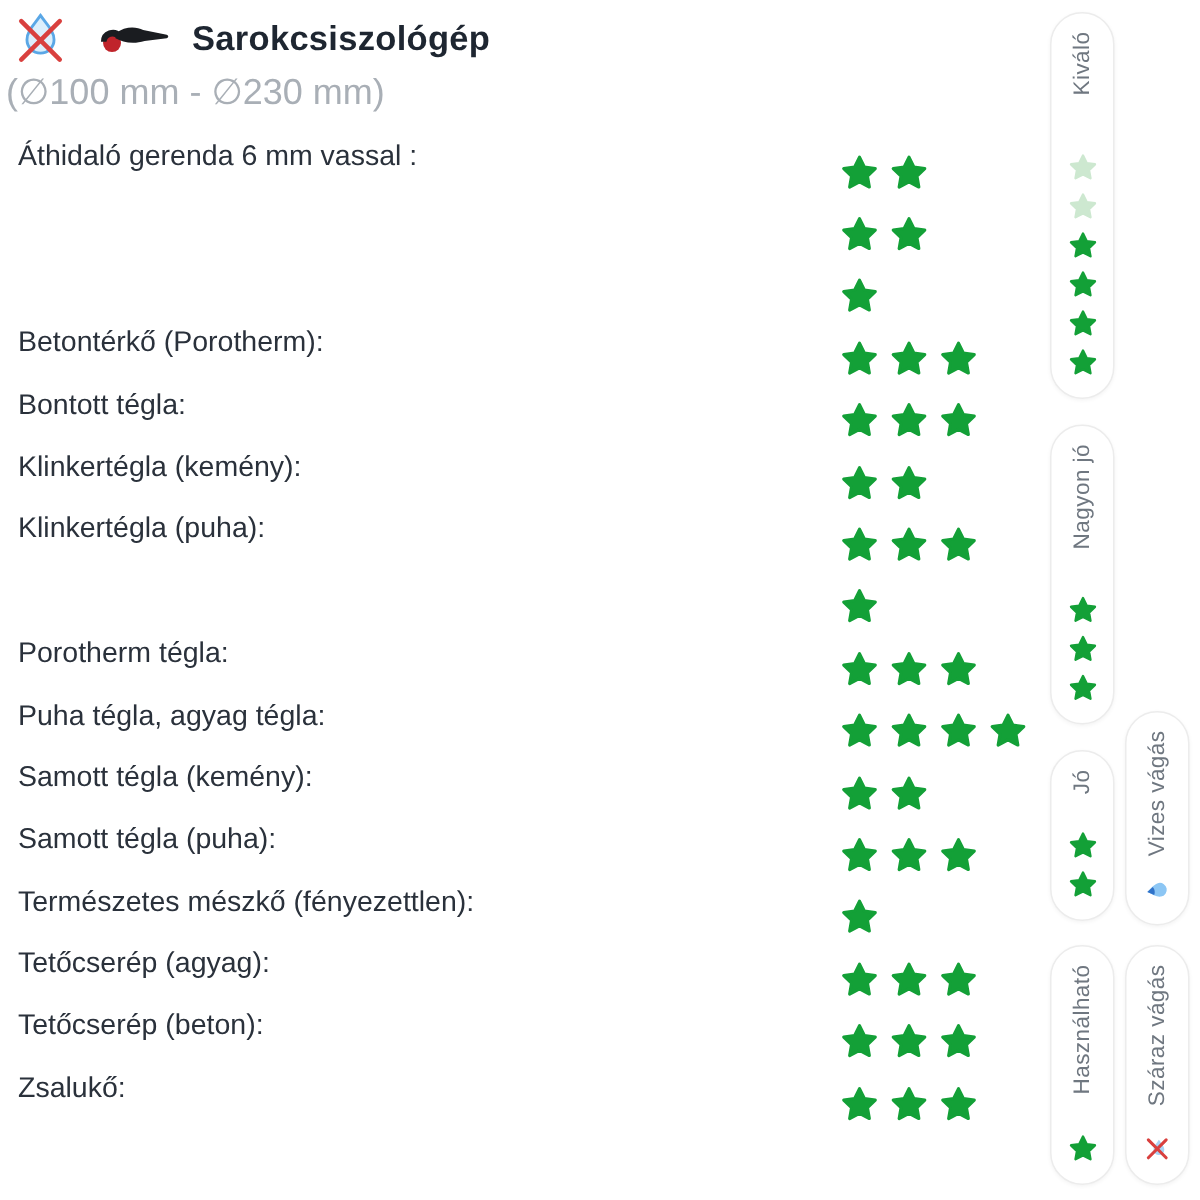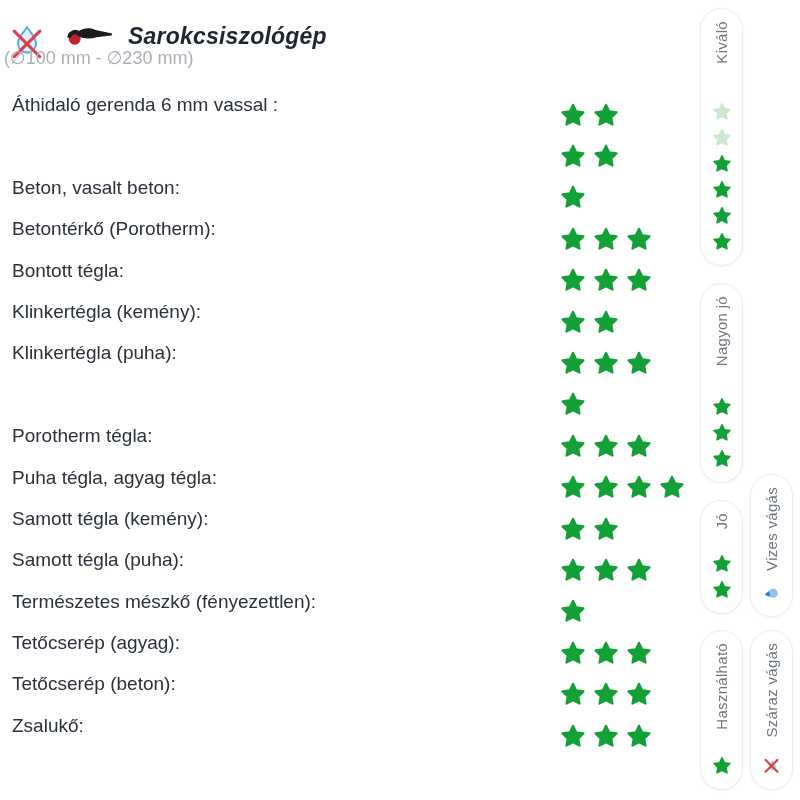--- a/index.html
+++ b/index.html
@@ -16,25 +16,25 @@
   }
   html,body{margin:0;padding:0;}
   body{
     width:800px;height:800px;background:#ffffff;overflow:hidden;
     font-family:"Liberation Sans","DejaVu Sans",sans-serif;
     position:relative;
   }
   .page{position:absolute;inset:0;}
 
   
-  .header{position:absolute;top:23px;left:8px;display:flex;align-items:flex-start;font-style:italic;}
+  .header{position:absolute;top:6px;left:8px;display:flex;align-items:center;}
   .icon-nowet{width:38px;height:38px;}
   .icon-grinder{width:50px;height:24px;margin-left:18px;}
   .title{margin:0 0 0 14px;font-size:23px;font-weight:bold;color:var(--title);letter-spacing:.2px;}
-  .subtitle{position:absolute;top:47px;left:4px;font-size:18px;color:var(--subtitle);}
+  .subtitle{position:absolute;top:47px;left:4px;font-size:24px;color:var(--subtitle);}
 
   
   .materials{position:absolute;top:94px;left:12px;width:678px;}
   .m-row{height:41.4px;display:flex;align-items:flex-start;position:relative;}
   .m-label{font-size:19px;color:var(--rowtext);font-weight:500;}
   .stars-row{position:absolute;left:548px;top:50%;transform:translateY(-50%);display:flex;gap:7px;}
   .stars-row svg{width:26px;height:25px;display:block;}
 
   
   .pill{
@@ -98,21 +98,20 @@
         <div class="stars-row">
           <svg class="star filled" viewBox="0 0 24 24">
             <path d="M12 2.2l3.1 6.3 7 1-5 4.9 1.2 6.9L12 18l-6.3 3.3 1.2-6.9-5-4.9 7-1z"></path>
           </svg>
           <svg class="star filled" viewBox="0 0 24 24">
             <path d="M12 2.2l3.1 6.3 7 1-5 4.9 1.2 6.9L12 18l-6.3 3.3 1.2-6.9-5-4.9 7-1z"></path>
           </svg>
         </div>
       </div>
       <div class="m-row">
-        <div class="m-label">Beton, vasalt beton:</div>
         <div class="stars-row">
           <svg class="star filled" viewBox="0 0 24 24">
             <path d="M12 2.2l3.1 6.3 7 1-5 4.9 1.2 6.9L12 18l-6.3 3.3 1.2-6.9-5-4.9 7-1z"></path>
           </svg>
         </div>
       </div>
       <div class="m-row">
         <div class="m-label">Betontérkő (Porotherm):</div>
         <div class="stars-row">
           <svg class="star filled" viewBox="0 0 24 24">

